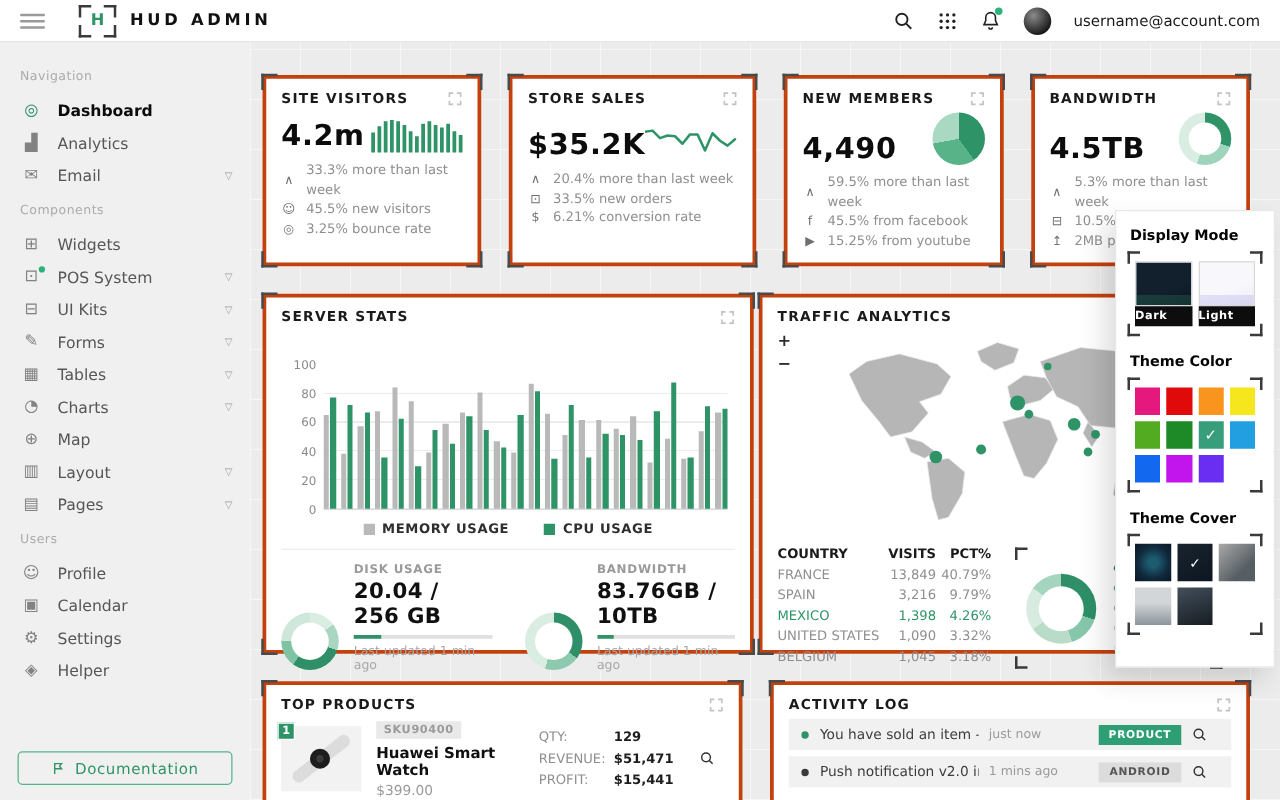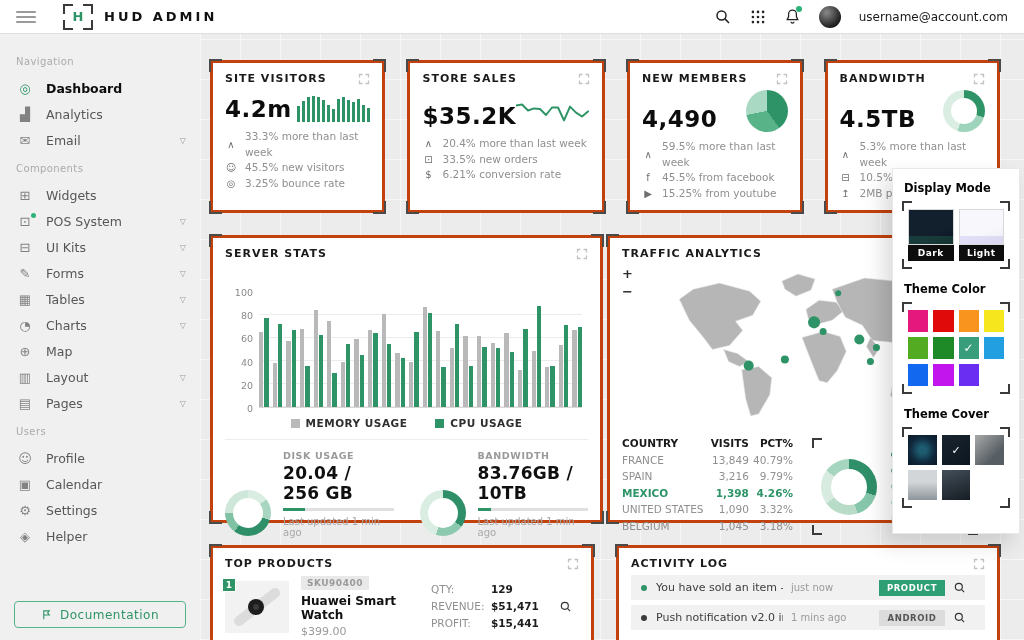--- a/index.html
+++ b/index.html
@@ -89,37 +89,37 @@
 .map{position:relative;height:166px;margin-top:2px}
 .map svg{display:block;width:100%;height:100%}
 .zoomctl{position:absolute;left:0;top:4px;display:flex;flex-direction:column;gap:8px;font-size:13px;color:#2c2c2c;font-weight:bold}
 .zoomctl span{cursor:pointer;line-height:10px}
 .sliders{position:absolute;right:0;top:116px;cursor:pointer}
 .t-bottom{display:flex;margin-top:4px}
 .c-table{flex:1;font-size:10.5px;max-width:245px}
 .c-row{display:grid;grid-template-columns:1.5fr .8fr .8fr;line-height:16.5px;color:#8f8f8f}
 .c-row span:nth-child(2),.c-row span:nth-child(3){text-align:right}
 .c-row.hd{color:#1a1a1a;font-weight:bold}
-.c-row.hl{color:#2e9467;font-weight:bold}
+.c-row.hl{color:#2e9467;font-weight:normal}
 .browser-panel{position:relative;width:160px;margin:6px 10px 6px 22px;padding:8px 6px;display:flex;align-items:center;gap:14px}
 .b-donut{width:56px;height:56px;border-radius:50%;position:relative;flex:0 0 auto}
 .b-donut::after{content:"";position:absolute;inset:10px;background:#fff;border-radius:50%}
 .b-legend{font-size:10px;color:#8a8a8a;display:flex;flex-direction:column;gap:5px}
 .b-legend span{display:flex;gap:7px;align-items:center}
 .b-legend .dot{width:5px;height:5px}
 
 .theme-panel{position:absolute;top:168px;right:4px;width:128px;background:#fff;padding:8px 11px 12px;z-index:60;border:1px solid #e8e8e8;box-shadow:-8px 10px 20px rgba(0,0,0,.14)}
 .theme-panel h4{font-size:11.5px;color:#050505;margin:4px 0 9px}
 .tframe{position:relative;margin:0 1px 16px;padding:5px 3px}
 .modes{display:flex;gap:5px}
 .mode{flex:1;cursor:pointer}
 .mode .prev{height:36px;border:1px solid #d8d8d8}
 .prev.dark{background:linear-gradient(160deg,#12202e 60%,#0b141f);box-shadow:inset 0 -8px 0 rgba(46,148,103,.25)}
 .prev.light{background:linear-gradient(160deg,#f7f7fc 60%,#ececf5);box-shadow:inset 0 -8px 0 rgba(130,120,220,.18)}
-.mode .mlabel{background:#0d0d0d;color:#fff;font-size:9px;font-weight:bold;text-align:center;padding:3px 0;letter-spacing:.5px}
+.mode .mlabel{background:#0d0d0d;color:#fff;font-size:9px;font-weight:bold;padding:3px 0;letter-spacing:.5px}
 .colors{display:grid;grid-template-columns:repeat(4,1fr);gap:5px}
 .sw{height:22px;cursor:pointer;position:relative}
 .sw.sel::after{content:"✓";color:#fff;position:absolute;inset:0;display:flex;align-items:center;justify-content:center;font-size:12px;font-weight:bold}
 .covers{display:grid;grid-template-columns:repeat(3,1fr);gap:5px}
 .cov{height:30px;position:relative;cursor:pointer}
 .cov.sel::after{content:"✓";color:#fff;position:absolute;inset:0;display:flex;align-items:center;justify-content:center;font-size:11px;font-weight:bold}
 .cov.dark-ring{background:radial-gradient(circle at 50% 50%,#1d5b70 18%,#10293c 60%,#0a1826)}
 .cov.dark-check{background:linear-gradient(150deg,#18242f,#0d1620)}
 .cov.mountain{background:linear-gradient(135deg,#a9a9a9,#565e63 70%)}
 .cov.station{background:linear-gradient(#d3d6d9 40%,#8d959b)}

